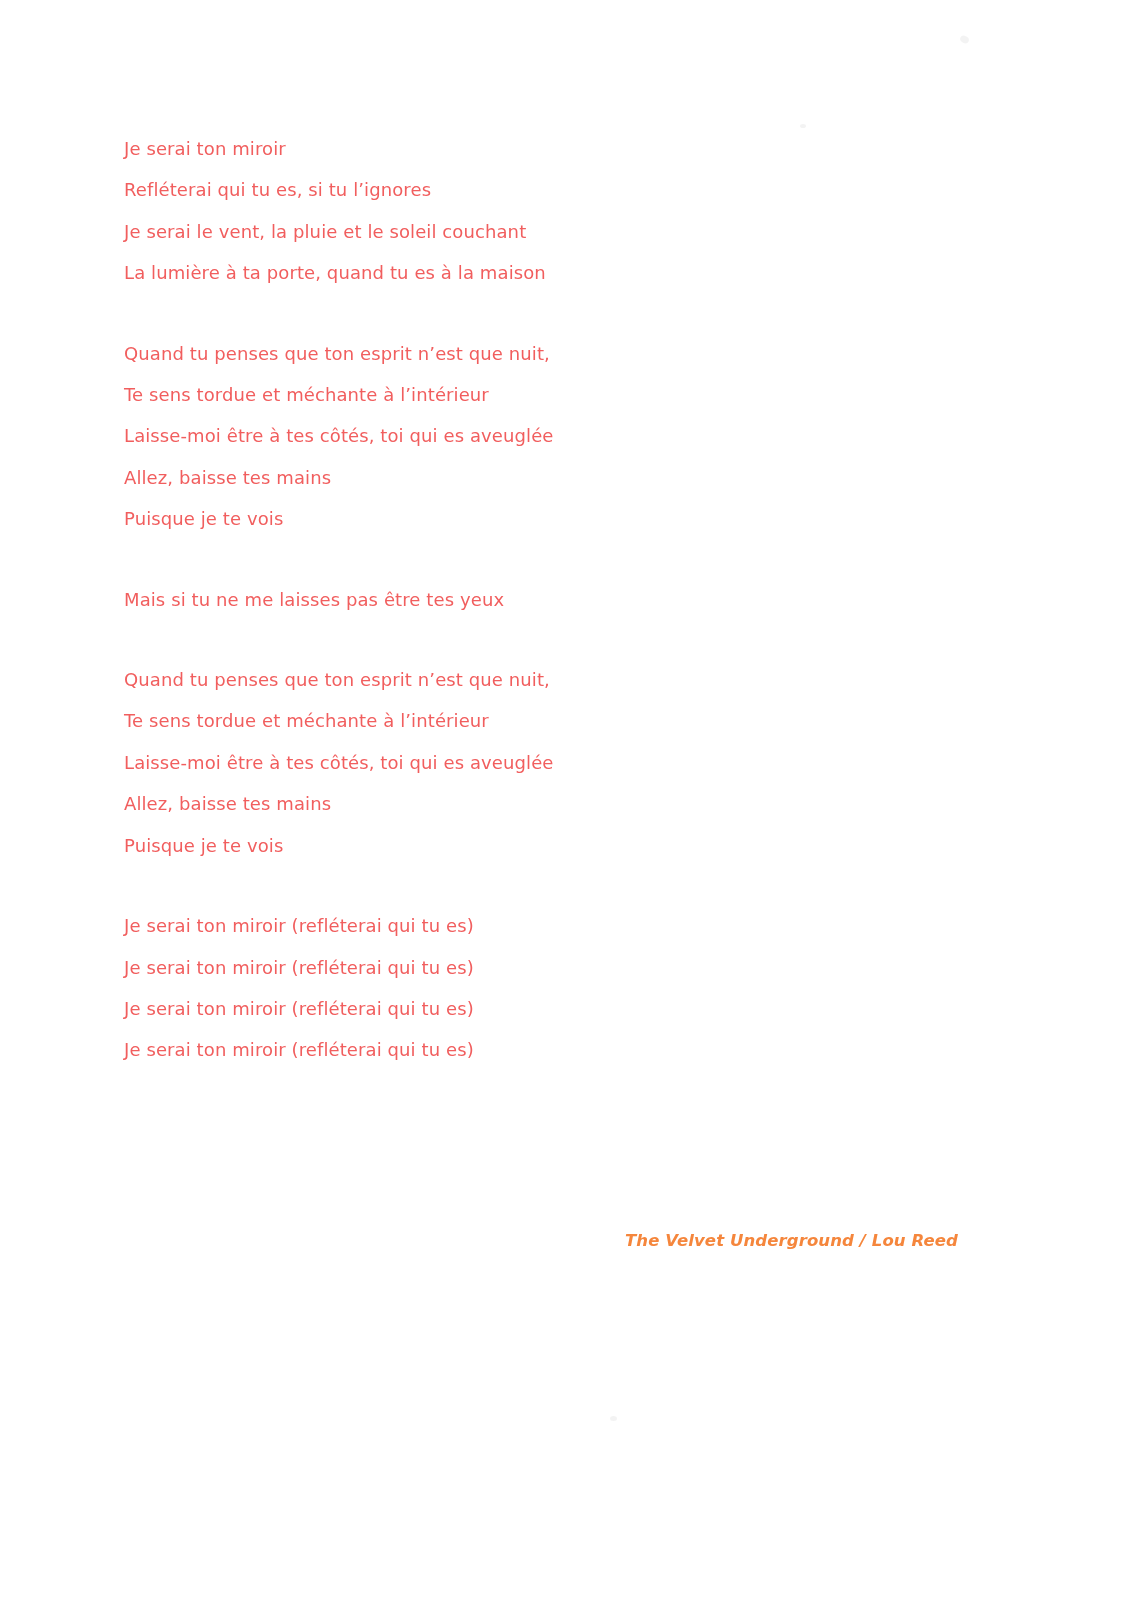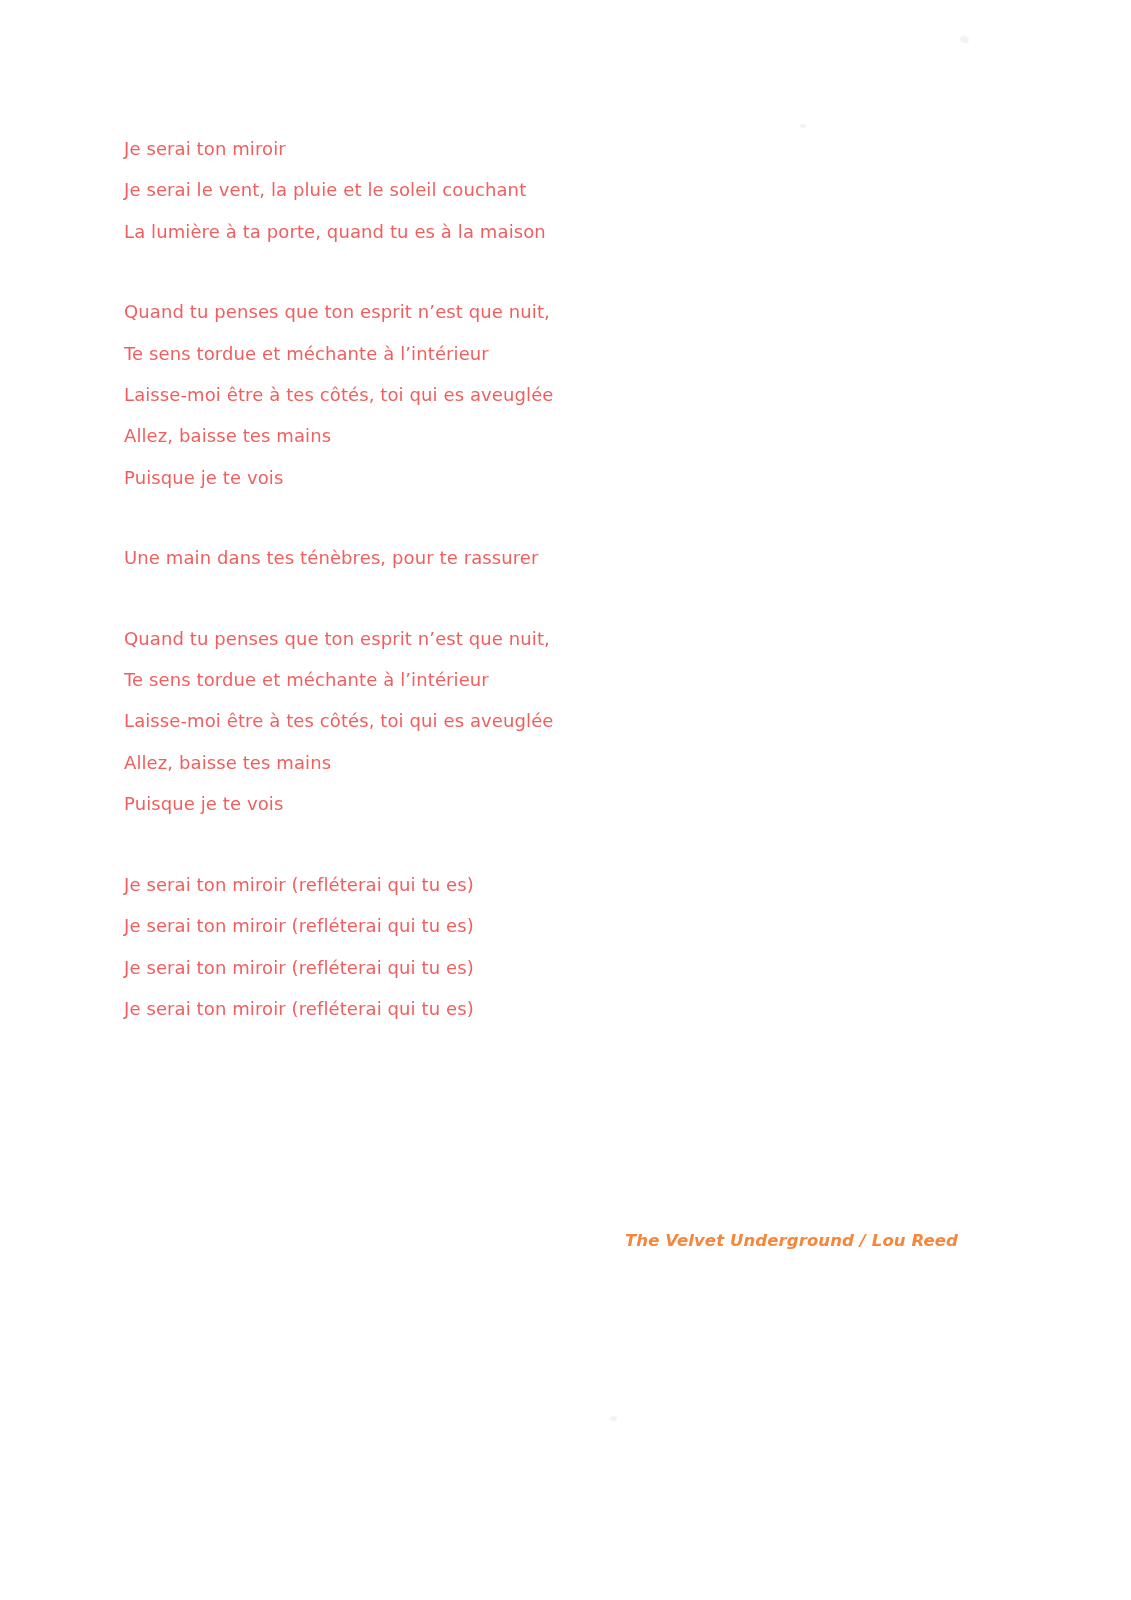--- a/index.html
+++ b/index.html
@@ -59,32 +59,33 @@
 <body>
 
 <div class="page">
   <div class="scan-artifact a1"></div>
   <div class="scan-artifact a2"></div>
   <div class="scan-artifact a3"></div>
 
   <div class="lyrics">
       <div class="stanza">
         <div class="lyric-line">Je serai ton miroir</div>
+        <div class="lyric-line">Refléterai qui tu es, si tu l’ignores</div>
         <div class="lyric-line">Je serai le vent, la pluie et le soleil couchant</div>
         <div class="lyric-line">La lumière à ta porte, quand tu es à la maison</div>
       </div>
       <div class="stanza">
         <div class="lyric-line">Quand tu penses que ton esprit n’est que nuit,</div>
         <div class="lyric-line">Te sens tordue et méchante à l’intérieur</div>
         <div class="lyric-line">Laisse-moi être à tes côtés, toi qui es aveuglée</div>
         <div class="lyric-line">Allez, baisse tes mains</div>
         <div class="lyric-line">Puisque je te vois</div>
       </div>
       <div class="stanza">
-        <div class="lyric-line">Une main dans tes ténèbres, pour te rassurer</div>
+        <div class="lyric-line">Mais si tu ne me laisses pas être tes yeux</div>
       </div>
       <div class="stanza">
         <div class="lyric-line">Quand tu penses que ton esprit n’est que nuit,</div>
         <div class="lyric-line">Te sens tordue et méchante à l’intérieur</div>
         <div class="lyric-line">Laisse-moi être à tes côtés, toi qui es aveuglée</div>
         <div class="lyric-line">Allez, baisse tes mains</div>
         <div class="lyric-line">Puisque je te vois</div>
       </div>
       <div class="stanza">
         <div class="lyric-line">Je serai ton miroir (refléterai qui tu es)</div>

